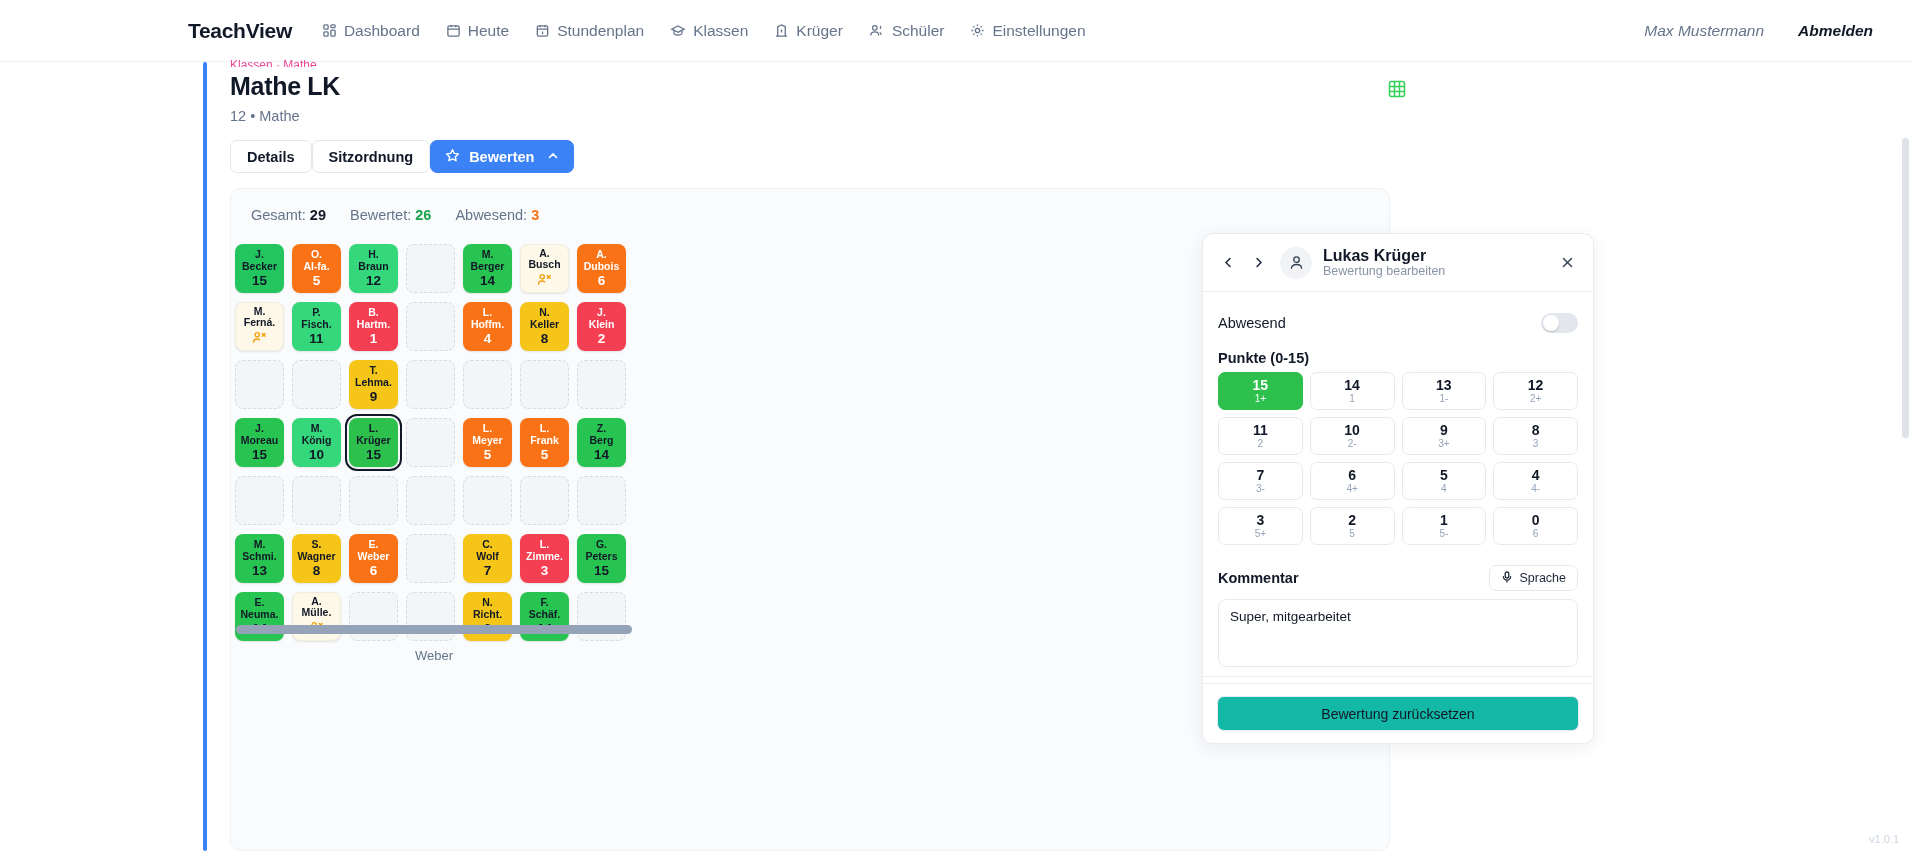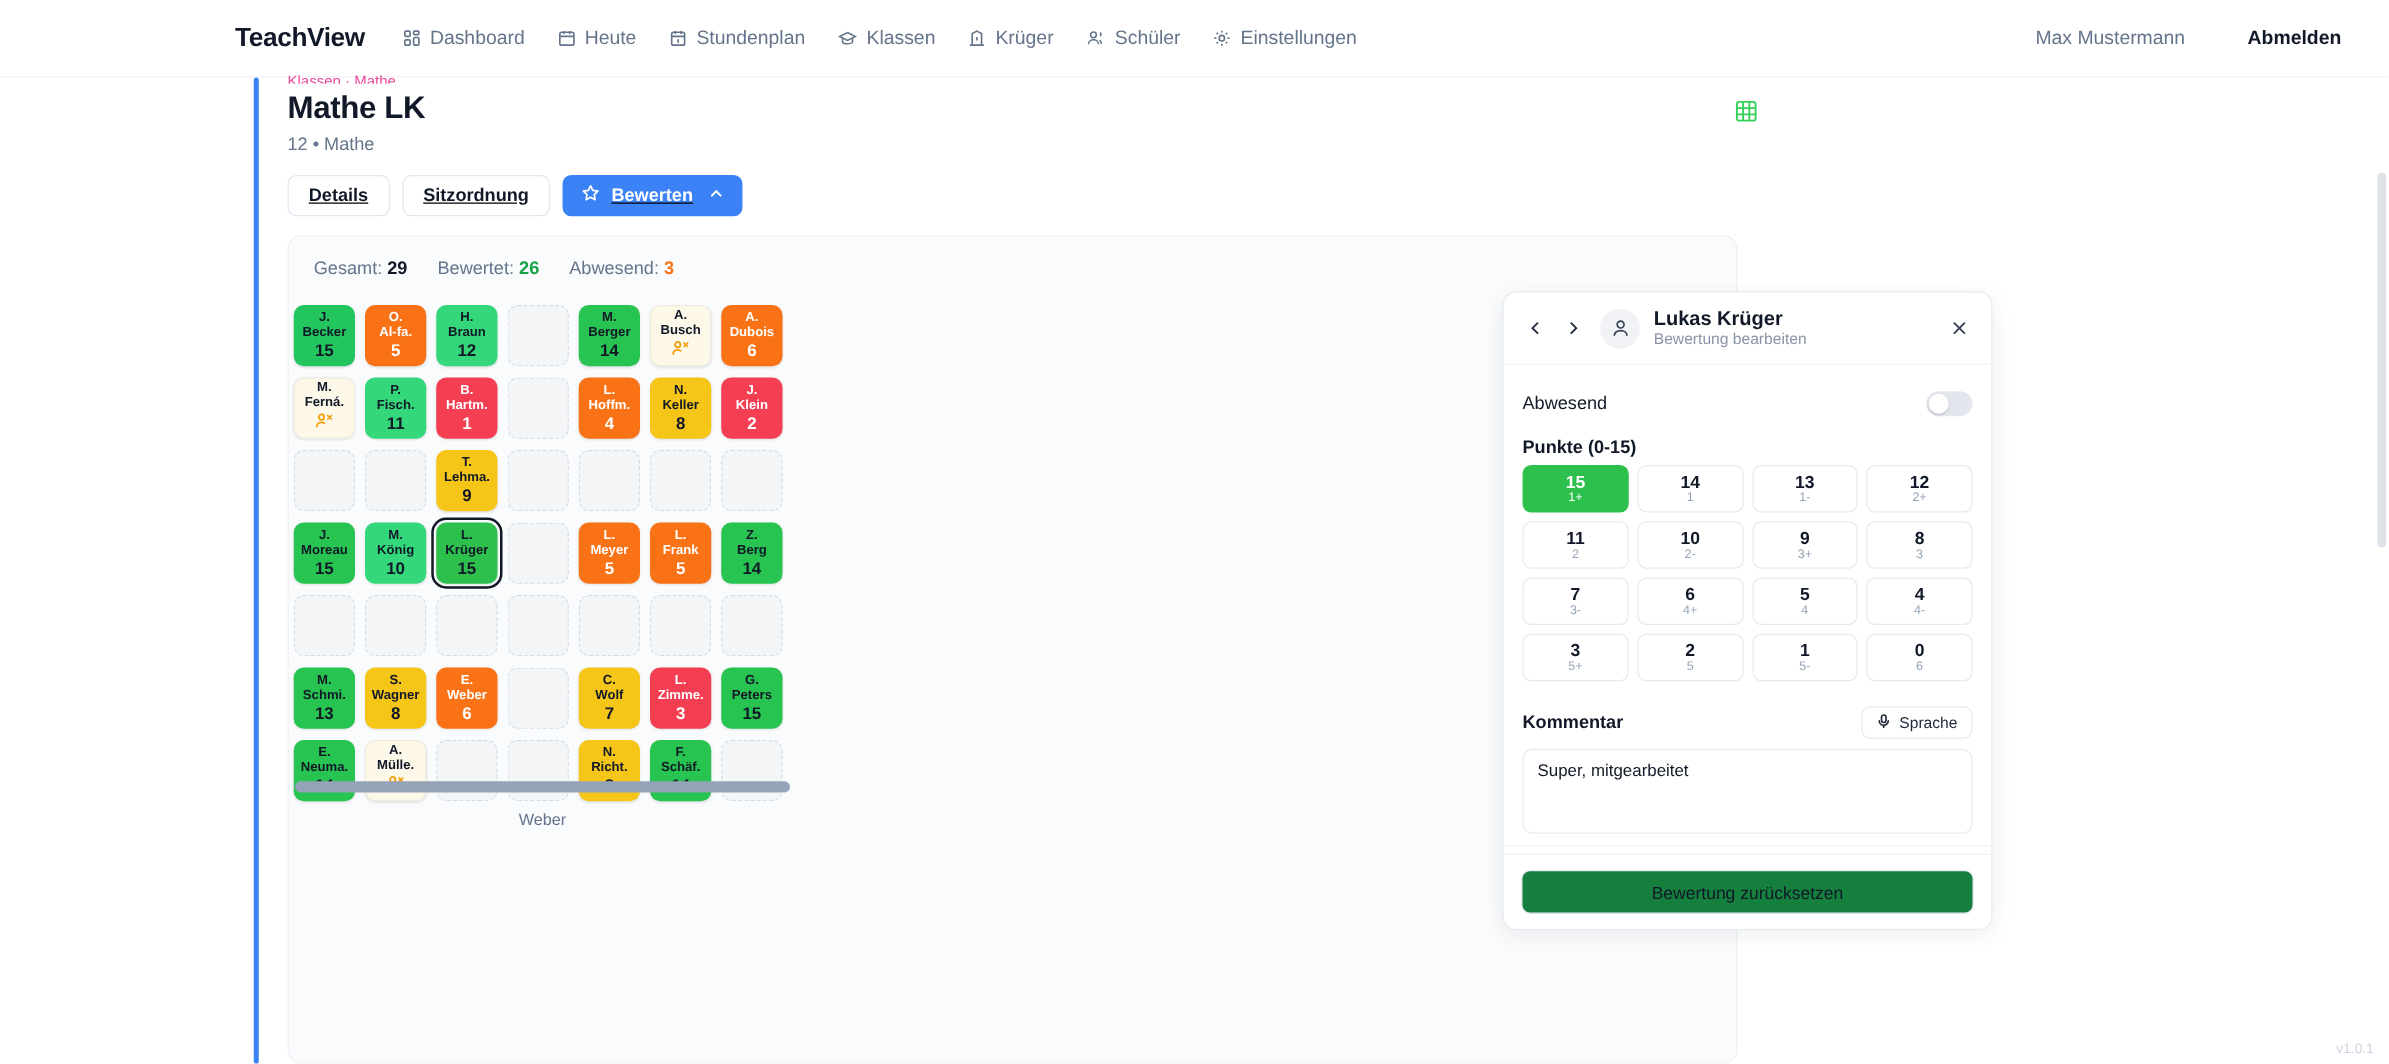--- a/index.html
+++ b/index.html
@@ -24,21 +24,21 @@
     font-size: 21px; font-weight: bold; color: #111827;
     letter-spacing: -0.3px; margin-right: 30px; white-space: nowrap;
   }
   .nav-links { display: flex; align-items: center; gap: 26px; }
   .nav-item {
     display: flex; align-items: center; gap: 7px;
     color: #64748b; font-size: 15.5px; white-space: nowrap;
     cursor: pointer;
   }
   .nav-item svg { display:block; }
-  .nav-right { margin-left: auto; display: flex; align-items: center; gap: 50px; }
+  .nav-right { margin-left: auto; display: flex; align-items: center; gap: 34px; font-style: italic; }
   .nav-user { color: #64748b; font-size: 15.5px; white-space: nowrap; }
   .nav-logout { color: #111827; font-size: 15.5px; font-weight: bold; cursor: pointer; white-space: nowrap; }
 
   
   .page { position: relative; height: 789px; background:#fff; }
   .accent-bar {
     position: absolute; left: 203px; top: 0; width: 4px; height: 789px;
     background: #3b82f6; border-radius: 2px;
   }
   .content { position: absolute; left: 230px; top: 0; right: 0; height: 789px; }
@@ -58,21 +58,21 @@
   }
   .page-sub {
     position: absolute; left: 0; top: 46px;
     font-size: 14.5px; color: #64748b;
   }
   .grid-icon-btn {
     position: absolute; right: 505px; top: 18px;
     width: 18px; height: 18px; cursor: pointer;
   }
 
-  .tabs { position: absolute; left: 0; top: 78px; display: flex; gap: 10px; align-items: center; text-decoration: underline; }
+  .tabs { position: absolute; left: 0; top: 78px; display: flex; align-items: center; }
   .tab-btn {
     height: 33px; padding: 0 16px;
     border: 1px solid #e2e8f0; border-radius: 7px;
     background: #fff; color: #111827; font-size: 14.5px; font-weight: bold;
     display: flex; align-items: center; cursor: pointer;
     font-family: "Liberation Sans", sans-serif;
   }
   .tab-btn.primary {
     background: #3b82f6; border-color: #3b82f6; color: #fff;
     gap: 9px; padding: 0 14px;
@@ -187,21 +187,21 @@
   }
   .kbd { border:1px solid #e3e8ee; border-radius: 5px; padding: 1px 6px; font-size: 10.5px; font-weight:bold; color:#1e293b; }
   .kdesc { font-size: 10.5px; color:#9aa4b2; margin-right: 4px; }
 
   .panel-foot {
     position:absolute; left:0; bottom:0; width:100%; height:60px;
     border-top:1px solid #eef1f5; display:flex; align-items:center; justify-content:center;
     background:#fff;
   }
   .reset-btn {
-    width: 362px; height: 35px; border:1px solid #e6eaf0; border-radius:7px; background:#15803d;
+    width: 362px; height: 35px; border:1px solid #e6eaf0; border-radius:7px; background:#14b8a6;
     font-size:14px; color:#111827; cursor:pointer; font-family:"Liberation Sans", sans-serif;
   }
 
   .version { position:absolute; right: 12px; bottom: 6px; font-size: 11px; color: #cbd5e1; }
   .scroll-thumb { position:absolute; right:2px; top:76px; width:7px; height:300px; background:#dfe3e9; border-radius:4px; }
 </style>
 </head>
 <body>
 
 <div class="app">

